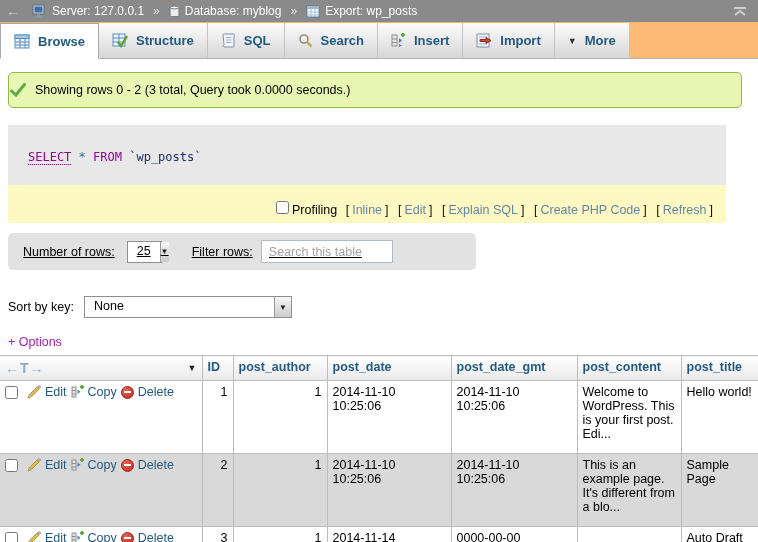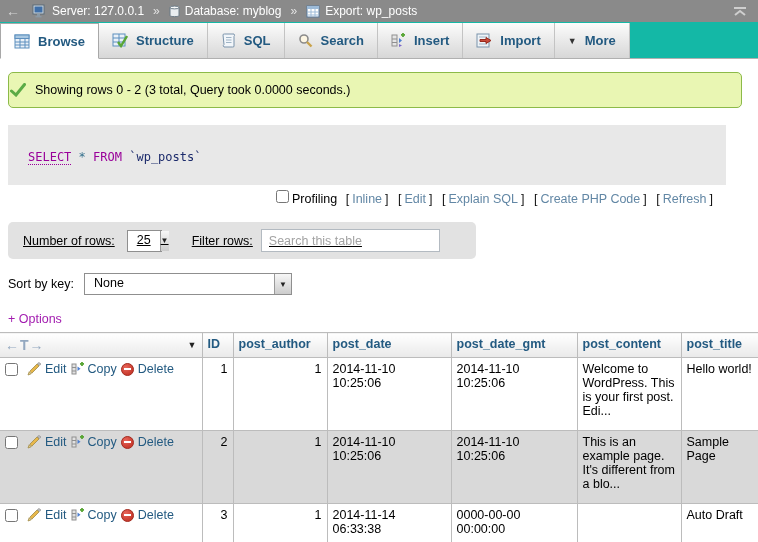--- a/index.html
+++ b/index.html
@@ -9,61 +9,61 @@
   
   .topbar { height:22px; background:#8a8a8a; display:flex; align-items:center;
     padding:0 10px 0 6px; gap:6px; color:#fff; font-size:12px; }
   .back-arrow { color:#d5d5d5; font-size:14px; margin-right:6px; cursor:pointer; }
   .crumb { display:flex; align-items:center; gap:5px; }
   .crumb-sep { color:#e3e3e3; margin:0 3px; }
   .collapse-btn { margin-left:auto; cursor:pointer; display:flex; align-items:center; }
 
   
   .tabbar { display:flex; align-items:flex-end; height:37px; border-bottom:1px solid #b0b0b0;
-    background:#14b8a6; padding-top:2px; }
+    background:#fdba74; padding-top:2px; }
   .tab { display:flex; align-items:center; gap:8px; height:35px; padding:0 13px;
     background:linear-gradient(#fcfcfc,#d7d7d7); border-right:1px solid #c3c3c3;
     color:#235a81; font-weight:bold; font-size:13px; cursor:pointer; white-space:nowrap; }
   .tab.active { background:#fff; border:1px solid #a8a8a8; border-bottom:1px solid #fff;
     margin-bottom:-1px; height:36px; }
   .more-arrow { color:#333; font-size:9px; }
 
   
   .message { margin:13px 16px 0 8px; background:#e9f6b3; border:1px solid #8cba49;
     border-radius:5px; padding:10px 1px; display:flex; align-items:center; gap:9px;
     font-size:12.5px; }
 
   
   .querybox { margin:17px 32px 0 8px; background:#e8e8e8; }
   .sqlarea { padding:25px 20px 21px 20px;
     font-family:"DejaVu Sans Mono","Liberation Mono",monospace; font-size:12px; }
   .kw { color:#990099; }
   .kw-dotted { border-bottom:1px dotted #990099; cursor:help; }
   .sql-star { color:#35708c; }
   .sql-ident { color:#1b2a6b; }
-  .profilingbar { background:#ffffff; padding:5px 10px 6px; text-align:right; font-size:12.5px; }
+  .profilingbar { background:#fef9c3; padding:16px 10px 6px; text-align:right; font-size:12.5px; }
   .profilingbar label { margin-right:2px; }
   .plink { color:#6287a5; text-decoration:none; cursor:pointer; }
   .pbr { color:#111; margin:0 3px; }
 
   
   .controlsbar { margin:10px 0 0 8px; width:468px; height:37px; background:#e2e2e2;
     border-radius:5px; display:flex; align-items:center; padding-left:15px; font-size:12.5px;text-decoration:underline; }
   .cselect { display:inline-flex; align-items:stretch; background:#fff; border:1px solid #8f8f8f;
     height:22px; cursor:pointer; }
   .cselect .val { padding:2px 9px 0 9px; font-size:12.5px; }
   .cselect .btn { width:17px; background:linear-gradient(#f7f7f7,#cccccc);
     border-left:1px solid #9a9a9a; display:flex; align-items:center; justify-content:center;
     font-size:8px; color:#222; }
   .rows-select { margin-left:12px; width:35px; justify-content:space-between; }
   .filter-label { margin-left:30px; }
-  .filter-input { margin-left:8px; width:179px; height:23px; border:1px solid #b3bac1;
+  .filter-input { margin-left:8px; width:132px; height:23px; border:1px solid #b3bac1;
     padding:8px 7px; font-size:12.5px; font-family:inherit; color:#333; }
   .filter-input::placeholder { color:#a3a3a3; }
-  .sortrow { margin:14px 0 0 8px; display:flex; align-items:center; font-size:12.5px; }
+  .sortrow { margin:26px 0 0 8px; display:flex; align-items:center; font-size:12.5px; }
   .sort-select { margin-left:10px; width:208px; justify-content:space-between; }
   .options-link { display:inline-block; margin:17px 0 0 8px; color:#a21caf; font-size:12.5px;
     text-decoration:none; cursor:pointer; }
 
   
   .grid { margin-top:6px; border-collapse:collapse; width:758px; table-layout:fixed; }
   .grid th, .grid td { border:1px solid #bcbcbc; padding:4px 5px; font-size:12.5px;
     vertical-align:top; overflow:hidden; }
   .grid tr > *:first-child { border-left:none; }
   .grid tr > *:last-child { border-right:none; }

